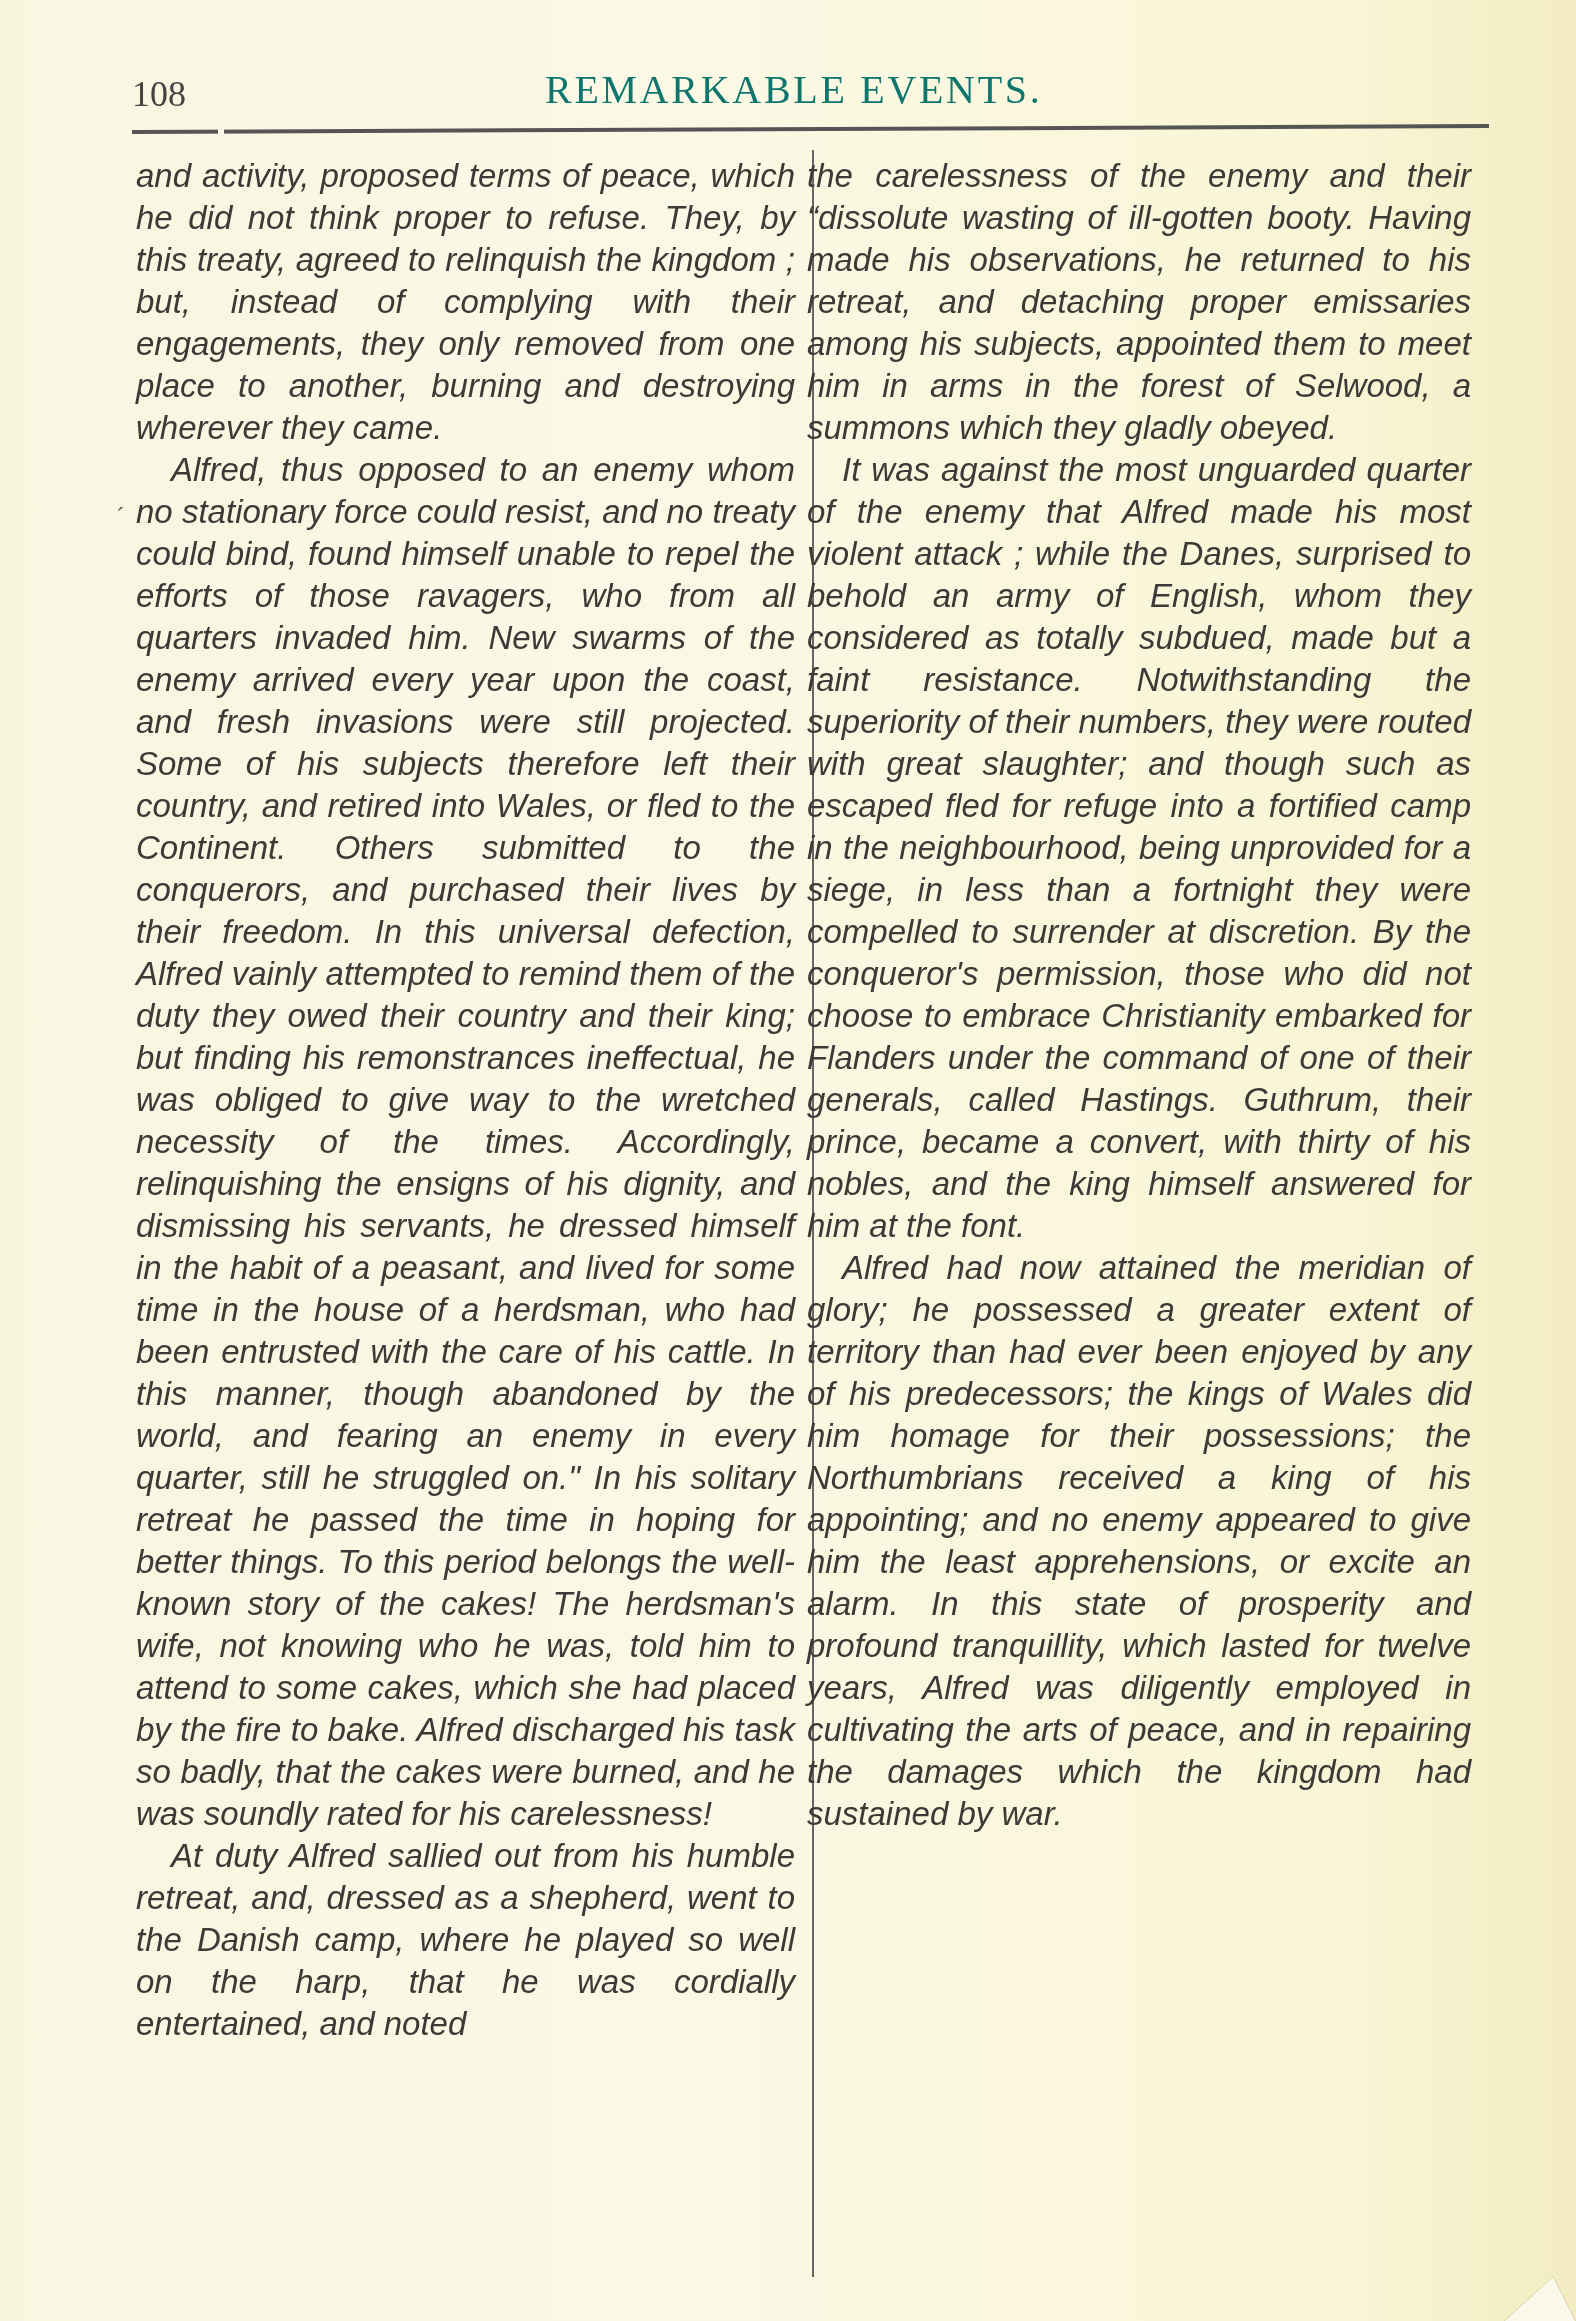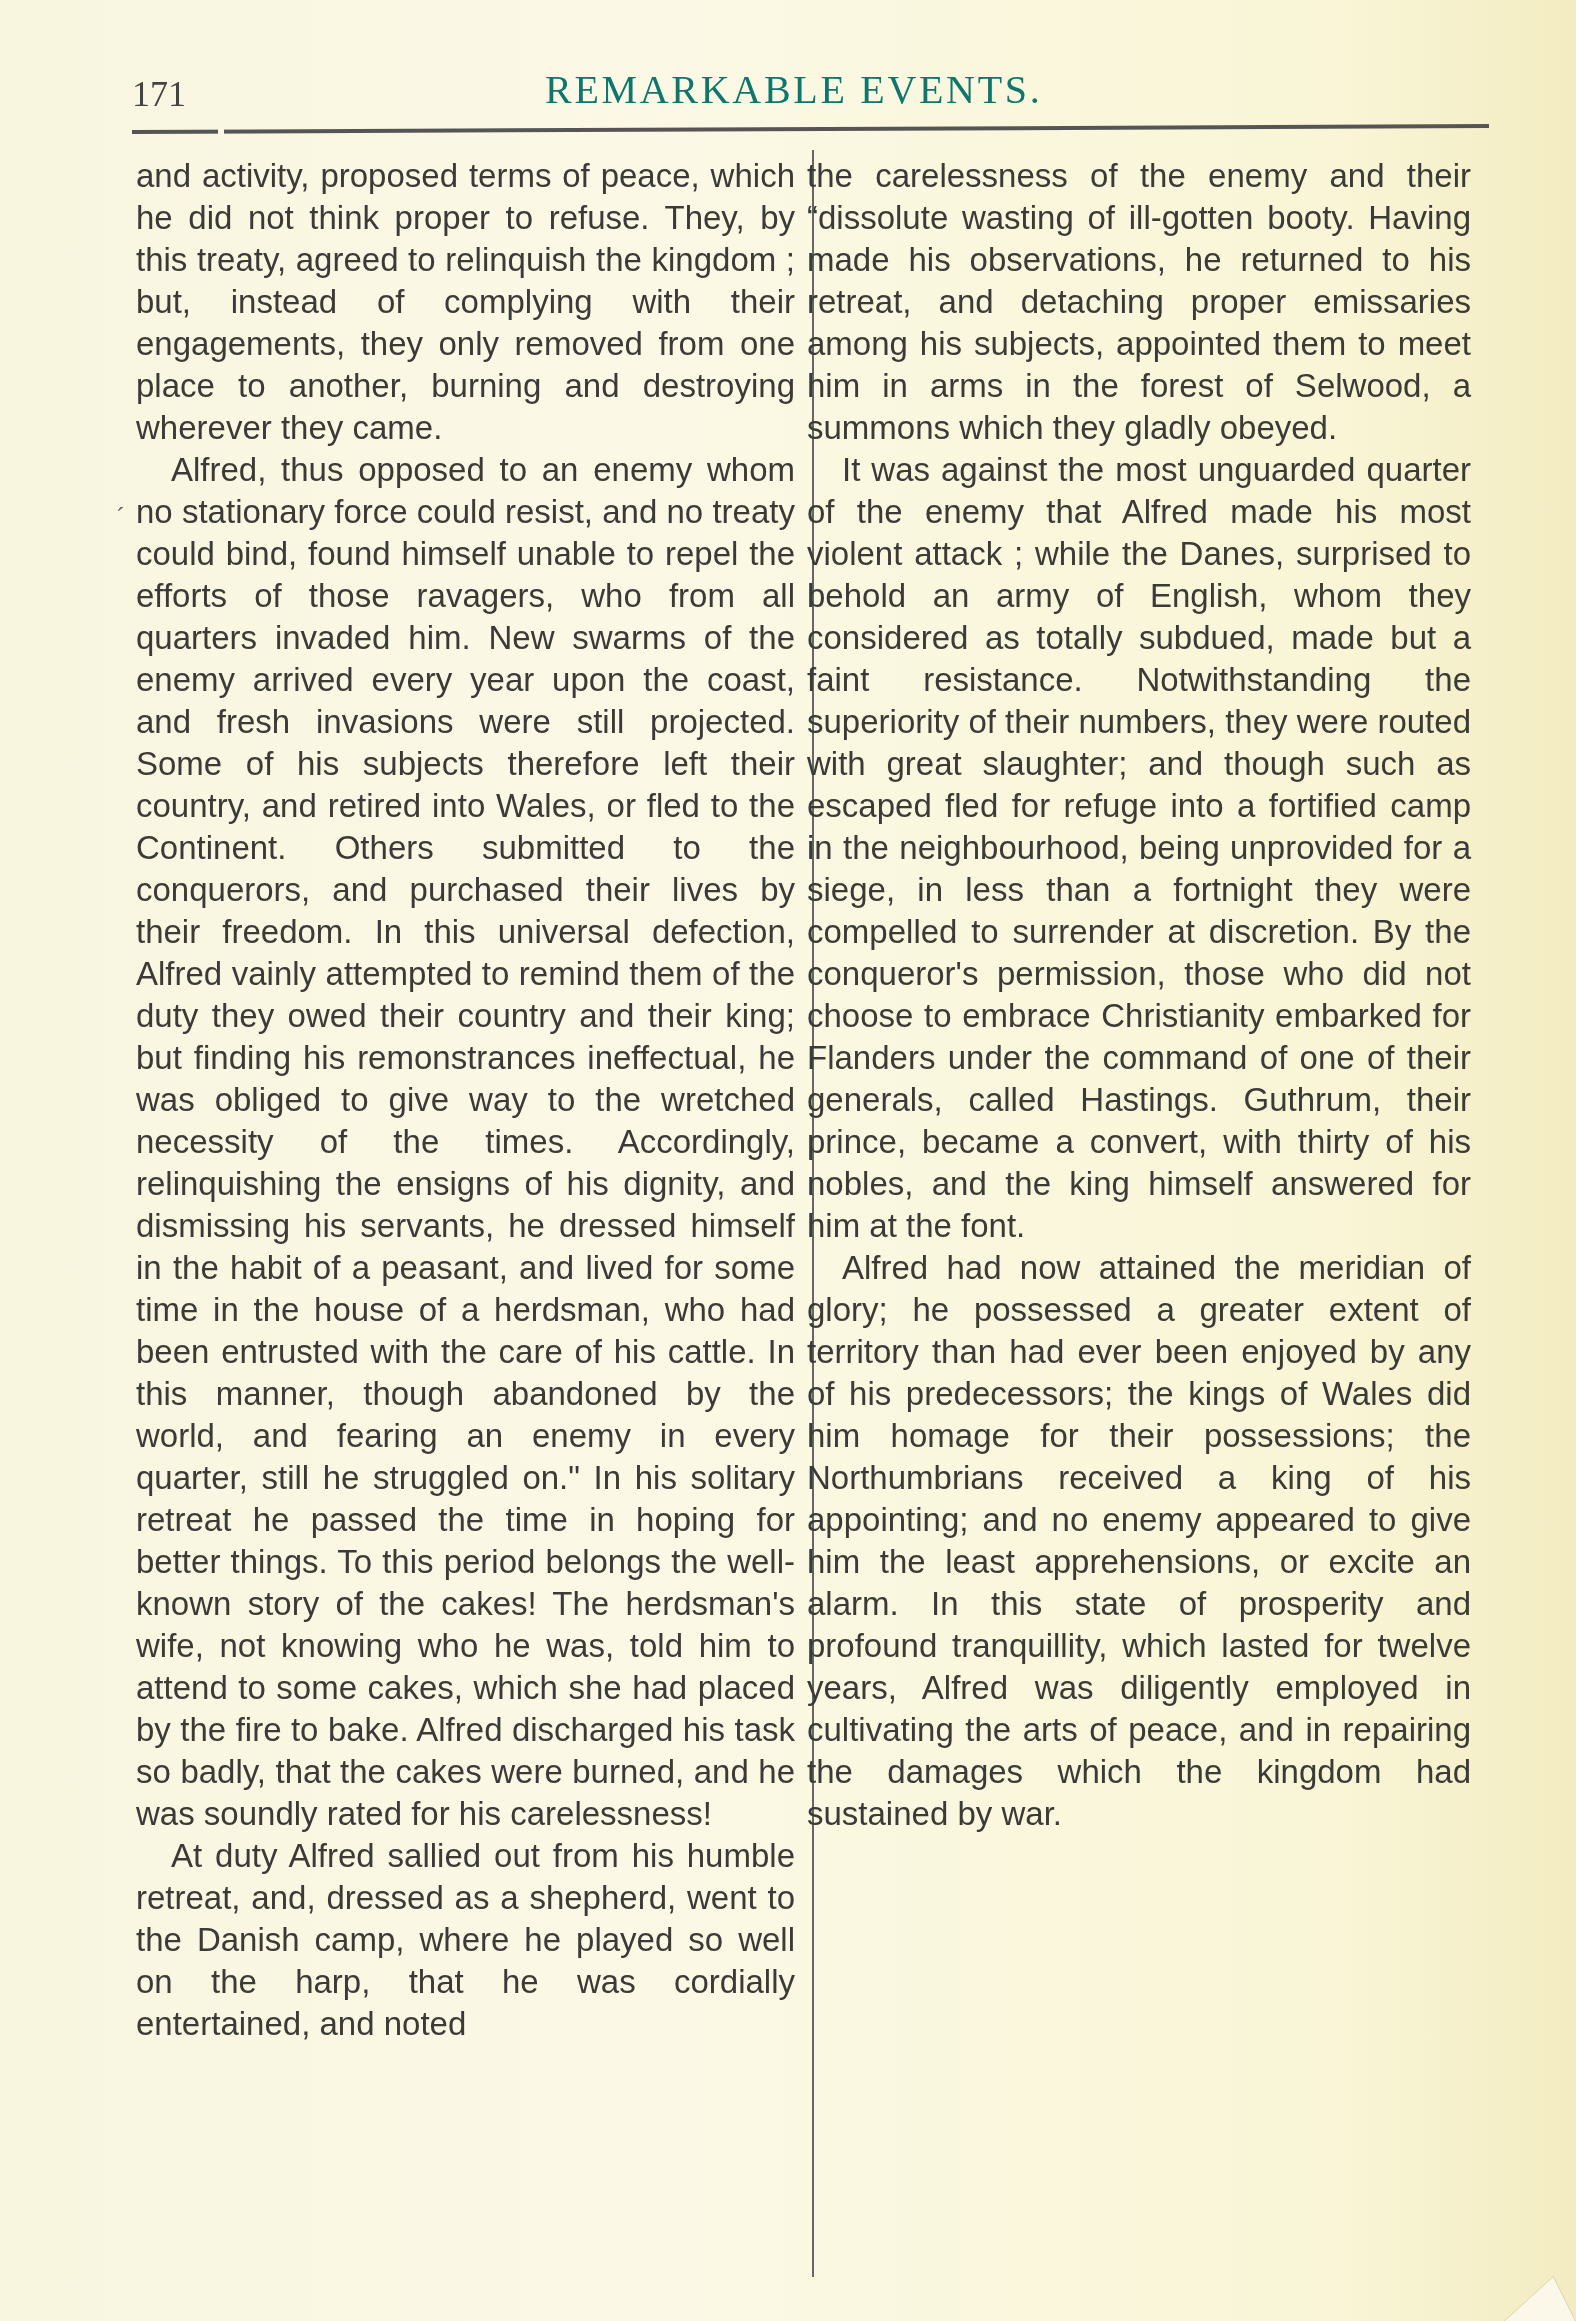--- a/index.html
+++ b/index.html
@@ -14,33 +14,34 @@
   .page-num { position:absolute; left:132px; top:11px; font-size:36px; color:#444; font-family:"Liberation Serif", serif; }
   .running-title { position:absolute; left:545px; top:4px; font-size:40px; letter-spacing:2.7px; color:#0f766e; font-family:"Liberation Serif", serif; }
   .rule { position:absolute; top:130px; left:132px; width:1357px; height:3.6px; background:#555; transform:rotate(-0.25deg); transform-origin:left; }
   .rule-gap { position:absolute; top:127px; left:218px; width:5.5px; height:9px; background:#fbf9e6; }
   .col-divider { position:absolute; left:812px; top:150px; width:1.8px; height:2127px; background:#666; }
   .column {
     position:absolute; top:155px;
     font-family:"Liberation Sans", sans-serif;
     font-size:33px; line-height:42px; text-align:justify;
     color:#3b3a36;
+    font-style:italic;
   }
   .col-left { left:136px; width:659px; }
   .col-right { left:807px; width:664px; }
   .column p { margin:0; text-indent:0; }
   .column p.indent { text-indent:35px; }
   .margin-mark { position:absolute; left:116px; top:502px; font-size:25.5px; color:#666; font-family:"Liberation Serif", serif; }
   .page-curl { position:absolute; right:0; bottom:0; width:100px; height:82px; }
 </style>
 </head>
 <body>
 
 <div class="header">
-  <span class="page-num">171</span>
+  <span class="page-num">108</span>
   <span class="running-title">REMARKABLE EVENTS.</span>
 </div>
 <div class="rule"></div>
 <div class="rule-gap"></div>
 
 <span class="margin-mark">ˊ</span>
 
 <div class="column col-left">
   <p>and activity, proposed terms of peace, which he did not think proper to refuse. They, by this treaty, agreed to relinquish the kingdom ; but, instead of complying with their engagements, they only removed from one place to another, burning and destroying wherever they came.</p>
   <p class="indent">Alfred, thus opposed to an enemy whom no stationary force could resist, and no treaty could bind, found himself unable to repel the efforts of those ravagers, who from all quarters invaded him. New swarms of the enemy arrived every year upon the coast, and fresh invasions were still projected. Some of his subjects therefore left their country, and retired into Wales, or fled to the Continent. Others submitted to the conquerors, and purchased their lives by their freedom. In this universal defection, Alfred vainly attempted to remind them of the duty they owed their country and their king; but finding his remonstrances ineffectual, he was obliged to give way to the wretched necessity of the times. Accordingly, relinquishing the ensigns of his dignity, and dismissing his servants, he dressed himself in the habit of a peasant, and lived for some time in the house of a herdsman, who had been entrusted with the care of his cattle. In this manner, though abandoned by the world, and fearing an enemy in every quarter, still he struggled on." In his solitary retreat he passed the time in hoping for better things. To this period belongs the well-known story of the cakes! The herdsman's wife, not knowing who he was, told him to attend to some cakes, which she had placed by the fire to bake. Alfred discharged his task so badly, that the cakes were burned, and he was soundly rated for his carelessness!</p>

